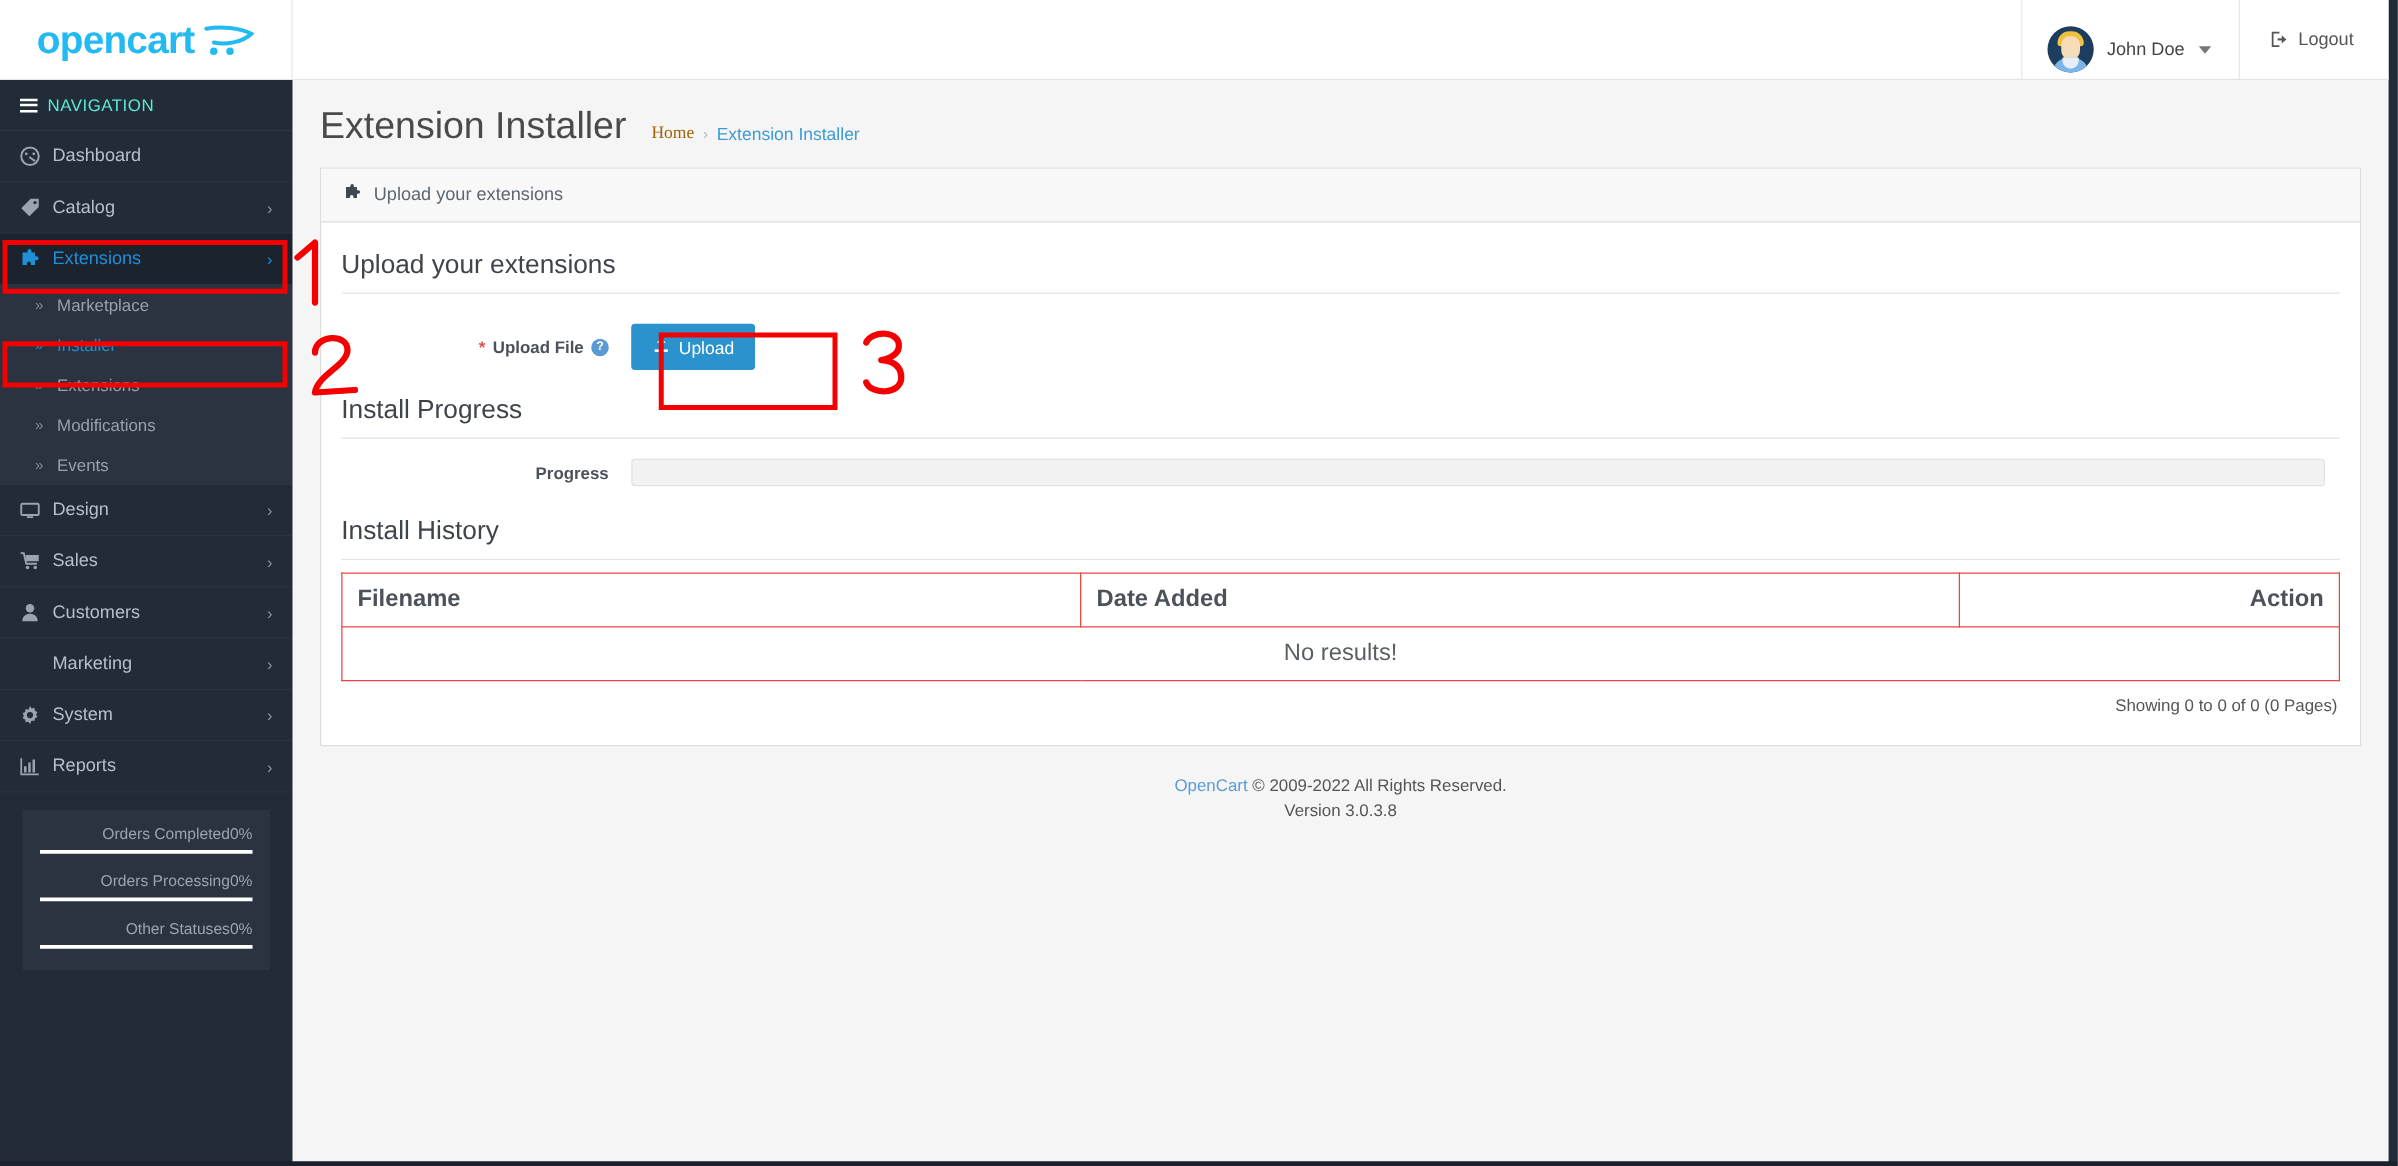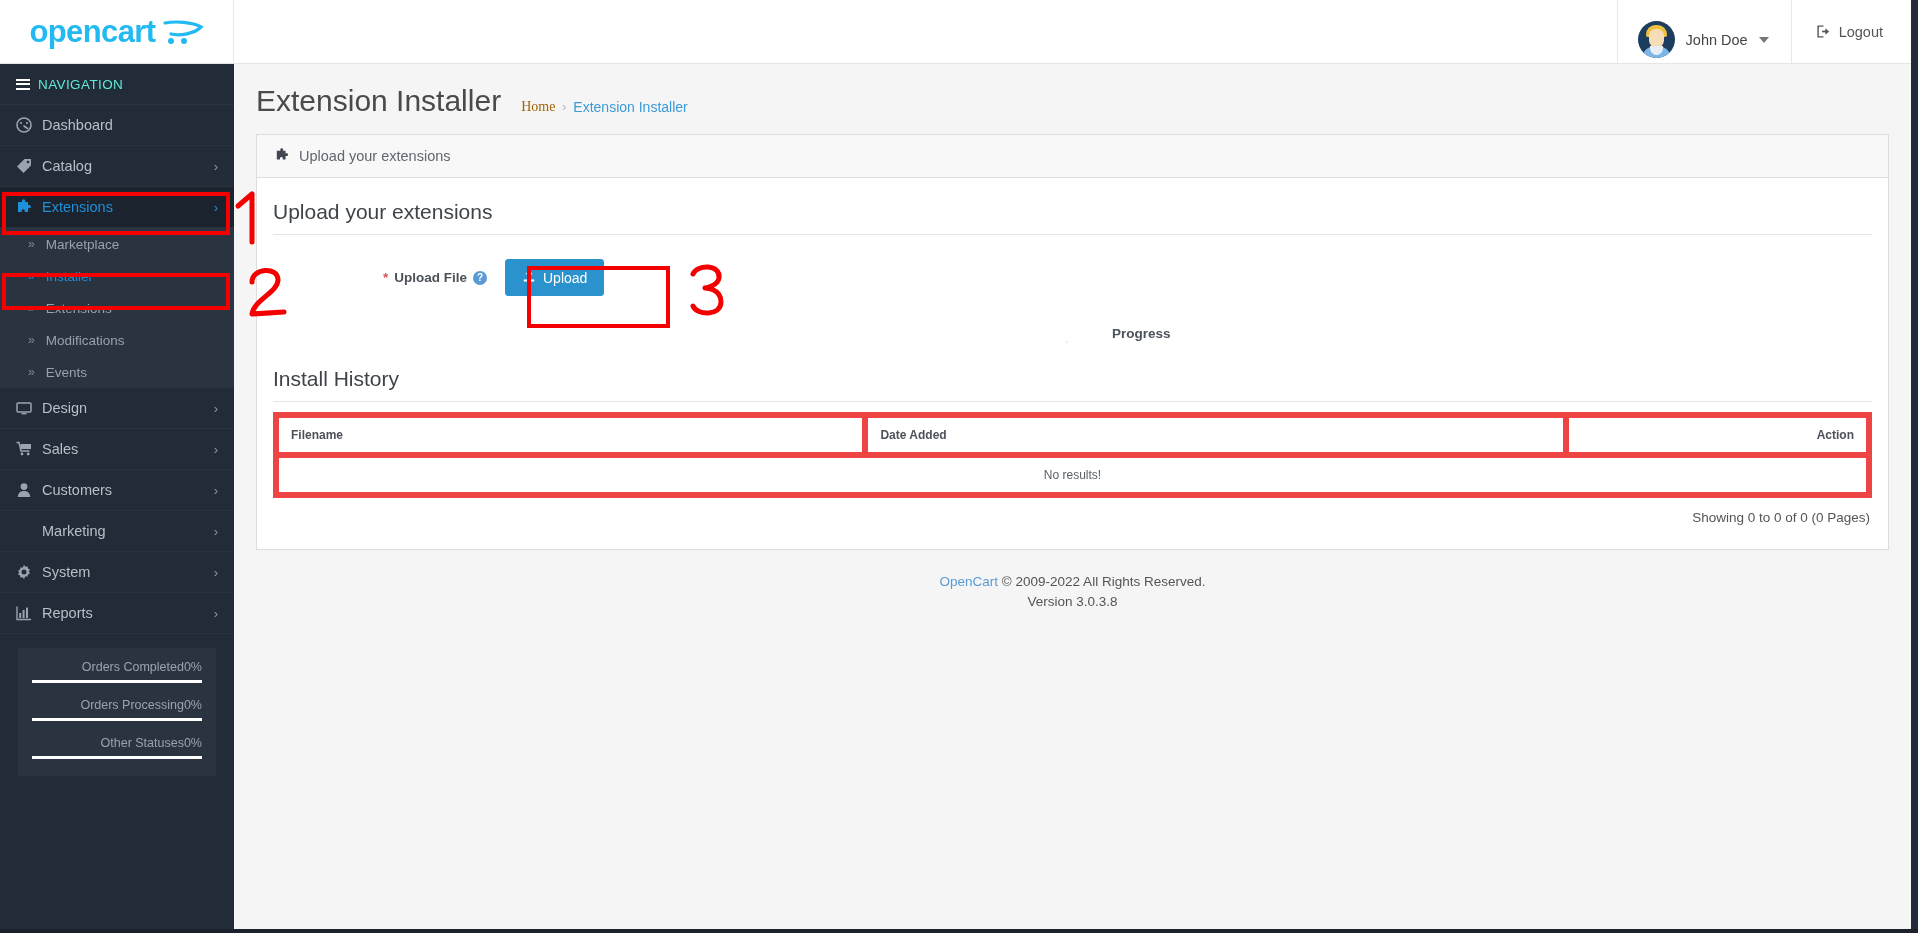--- a/index.html
+++ b/index.html
@@ -180,37 +180,37 @@
     flex: none;
   }
   .btn-upload {
     display: inline-flex; align-items: center; gap: 7px;
     background: #2a93cd; color: #fff;
     border: 1px solid #2a93cd;
     padding: 9px 16px; font-size: 14px; border-radius: 3px;
     cursor: pointer;
   }
 
-  .progress-row { display: flex; align-items: center; padding: 16px 0 18px 0; flex-direction: column; }
+  .progress-row { display: flex; align-items: center; padding: 16px 0 18px 0; }
   .progress-label {
     width: 232px; text-align: right; padding-right: 18px;
     font-size: 13.5px; font-weight: 700; color: #4c525a;
   }
   .progress-track {
     flex: 1; height: 22px;
     background: #f2f2f2; border: 1px solid #e2e2e2; border-radius: 3px;
     margin-right: 12px;
   }
   .progress-track > div { height: 100%; background: #5cb85c; }
 
   .tbl-wrap { margin-top: 10px; }
   table.hist { width: 100%; border-collapse: collapse; }
   table.hist th, table.hist td {
-    border: 6px solid #ef4444; padding: 10px 12px;
-    font-size: 12px; color: #4c525a;
+    border: 1px solid #ef4444; padding: 10px 12px;
+    font-size: 19px; color: #4c525a;
   }
   table.hist th { font-weight: 700; }
   table.hist th.left { text-align: left; }
   table.hist th.right { text-align: right; }
   table.hist td.empty { text-align: center; color: #5a5f66; }
 
   .pager {
     text-align: right; padding: 12px 2px 2px 0;
     font-size: 13.5px; color: #555;
   }
@@ -477,20 +477,21 @@
             <span>
               <svg width="14" height="14" viewBox="0 0 16 16">
                   <path d="M8 1 L12 6 H9.3 V10 H6.7 V6 H4 Z" fill="#fff"></path>
                   <rect x="2" y="12" width="12" height="2.3" fill="#fff"></rect>
                 </svg>
             </span>
             <span>Upload</span>
           </button>
         </div>
 
+        <div class="legend tight">Install Progress</div>
         <div class="progress-row">
           <div class="progress-label">Progress</div>
           <div class="progress-track">
               <div style="width:0%"></div>
             </div>
         </div>
 
         <div class="legend tight">Install History</div>
         <div class="tbl-wrap">
           <table class="hist">

